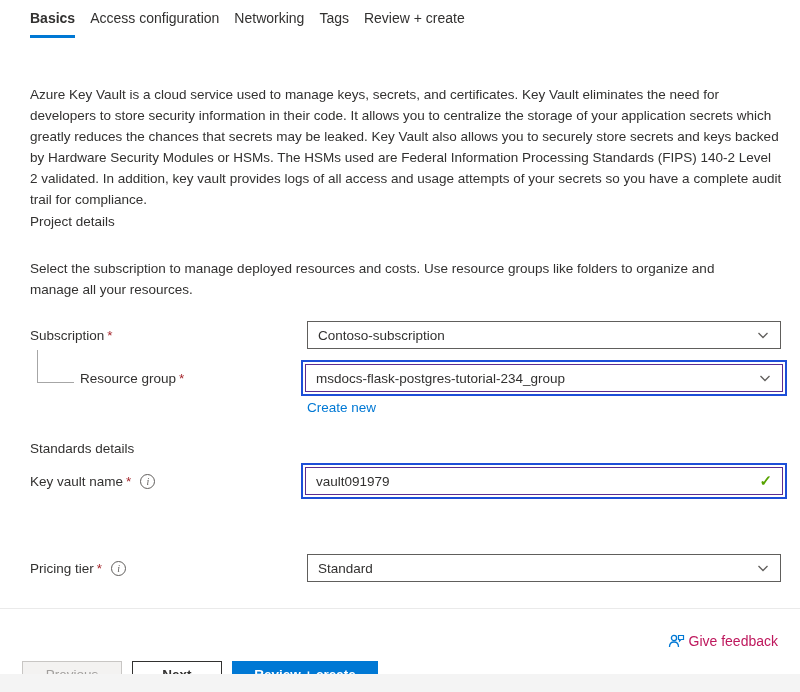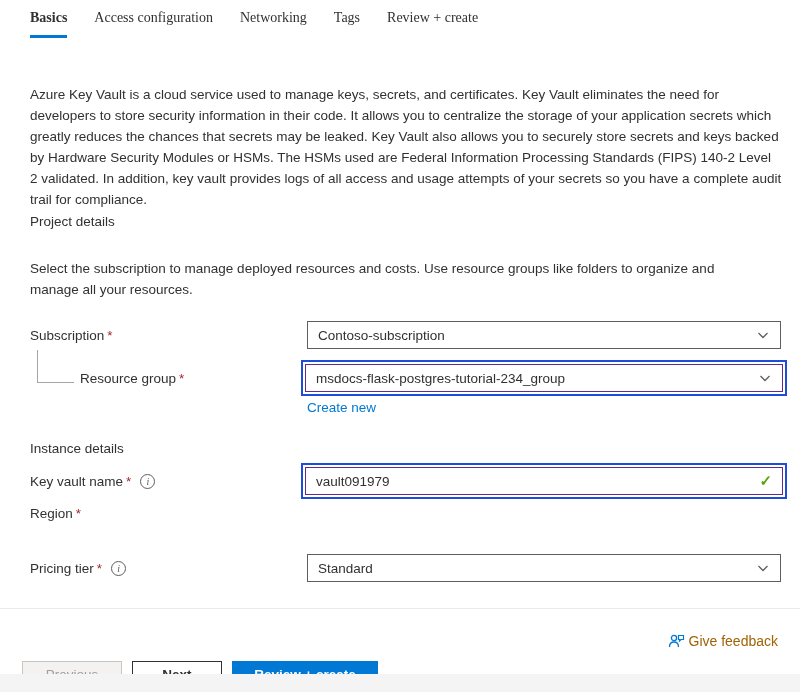--- a/index.html
+++ b/index.html
@@ -5,21 +5,21 @@
   * { margin: 0; padding: 0; box-sizing: border-box; }
   html, body { background: #ffffff; }
   body { font-family: "Liberation Sans", sans-serif; color: #323130; }
   .stage {
     position: relative; width: 800px; height: 692px;
     background: #ffffff; overflow: hidden;
     font-size: 13.5px;
   }
 
   
-  .tabs { position: absolute; left: 30px; top: 10px; display: flex; gap: 27px; font-family: Liberation Serif, serif; }
+  .tabs { position: absolute; left: 30px; top: 10px; display: flex; gap: 15px; }
   .tab {
     font-size: 14px; color: #323130; padding-bottom: 9px; cursor: pointer;
     border-bottom: 3px solid transparent; white-space: nowrap;
   }
   .tab.active { font-weight: bold; border-bottom-color: #0078d4; }
 
   
   .intro {
     position: absolute; left: 30px; top: 84px; width: 752px;
     line-height: 21px; color: #323130;
@@ -95,21 +95,21 @@
   .btn-next {
     left: 132px; width: 90px; background: #ffffff; color: #323130;
     border: 1px solid #323130; font-weight: bold;
   }
   .btn-review {
     left: 232px; width: 146px; background: #0078d4; color: #ffffff;
     border: 1px solid #0078d4; font-weight: bold;
   }
 
   .feedback-link {
-    position: absolute; top: 633px; right: 22px; color: #a16207; font-size: 14px;
+    position: absolute; top: 633px; right: 22px; color: #be185d; font-size: 14px;
     display: flex; align-items: center; gap: 4px; cursor: pointer; text-decoration: none;
   }
 
   
   .hscroll-track {
     position: absolute; left: 0; top: 674px; width: 800px; height: 18px;
     background: #f4f4f4;
   }
 </style>
 </head>
@@ -161,41 +161,38 @@
                 <polyline points="2.5,5 7,9.5 11.5,5" fill="none" stroke="#605e5c" stroke-width="1.3"></polyline>
               </svg>
           </span>
         </div>
       </div>
     </div>
   </div>
 
   <a class="create-new">Create new</a>
 
-  <div class="section-title instance">Instance details</div>
+  <div class="section-title instance">Standards details</div>
 
   <div class="form-row" style="top:463px;">
     <div class="form-label">
       <span class="lbl"><span>Key vault name</span><span class="req">*</span></span>
       <span class="info-icon">i</span>
     </div>
     <div class="control-col">
       <div class="hl-red">
         <div class="textfield">
           <input type="text" value="vault091979" style="">
           <span class="valid-check">✓</span>
         </div>
       </div>
     </div>
   </div>
 
   <div class="form-row" style="top:506px;">
-    <div class="form-label">
-      <span class="lbl"><span>Region</span><span class="req">*</span></span>
-    </div>
   </div>
 
   <div class="form-row" style="top:554px;">
     <div class="form-label">
       <span class="lbl"><span>Pricing tier</span><span class="req">*</span></span>
       <span class="info-icon">i</span>
     </div>
     <div class="control-col">
       <div class="combo">
         <span class="value">Standard</span>

